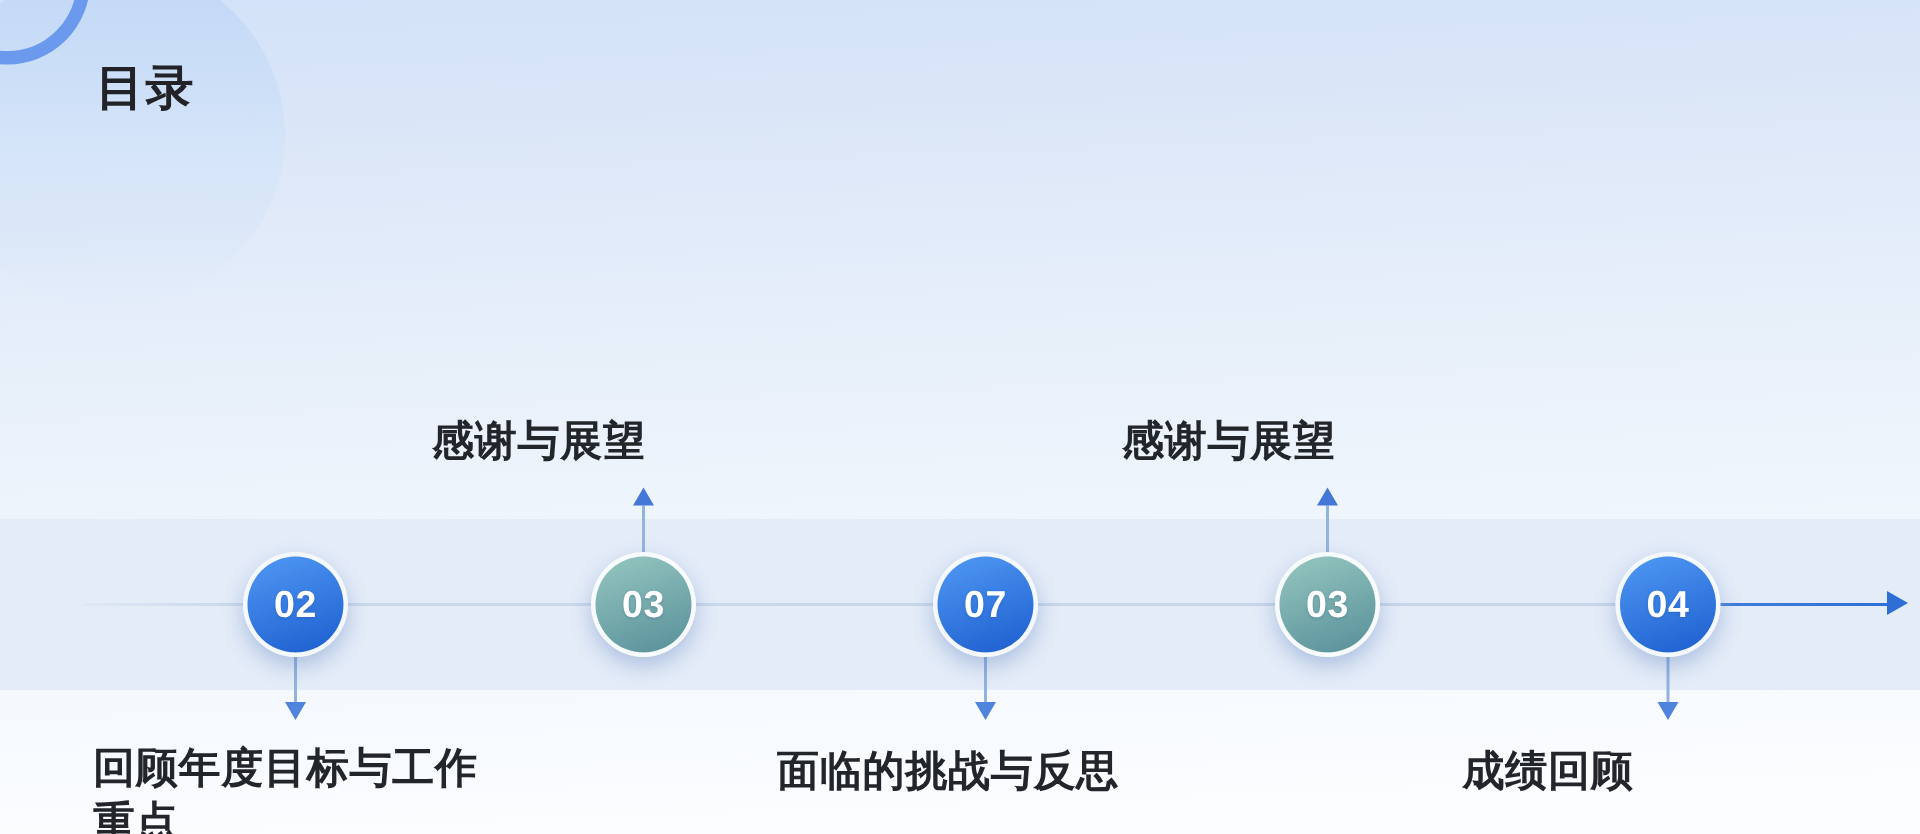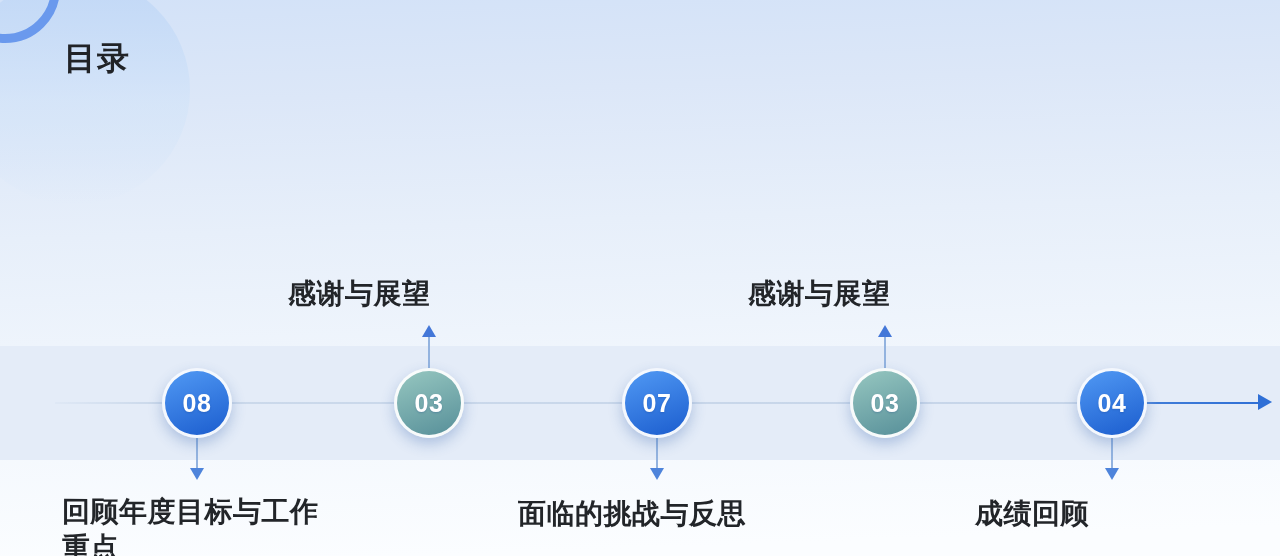--- a/index.html
+++ b/index.html
@@ -73,21 +73,21 @@
   <div class="deco-big-circle"></div>
   <div class="deco-ring"></div>
 
   <h1 class="title">目录</h1>
 
   <div class="band"></div>
   <div class="axis"></div>
   <div class="axis-arrow"></div>
 
   <div class="node blue" style="left:162px">
-    <span class="node-number">08</span>
+    <span class="node-number">02</span>
   </div>
   <div class="vline down" style="left:196px"></div>
   <div class="head down" style="left:190px"></div>
   <div class="label" style="left:62px;top:494px;width:272px">回顾年度目标与工作重点</div>
 
   <div class="node teal" style="left:394px">
     <span class="node-number">03</span>
   </div>
   <div class="vline up" style="left:428px"></div>
   <div class="head up" style="left:422px"></div>

